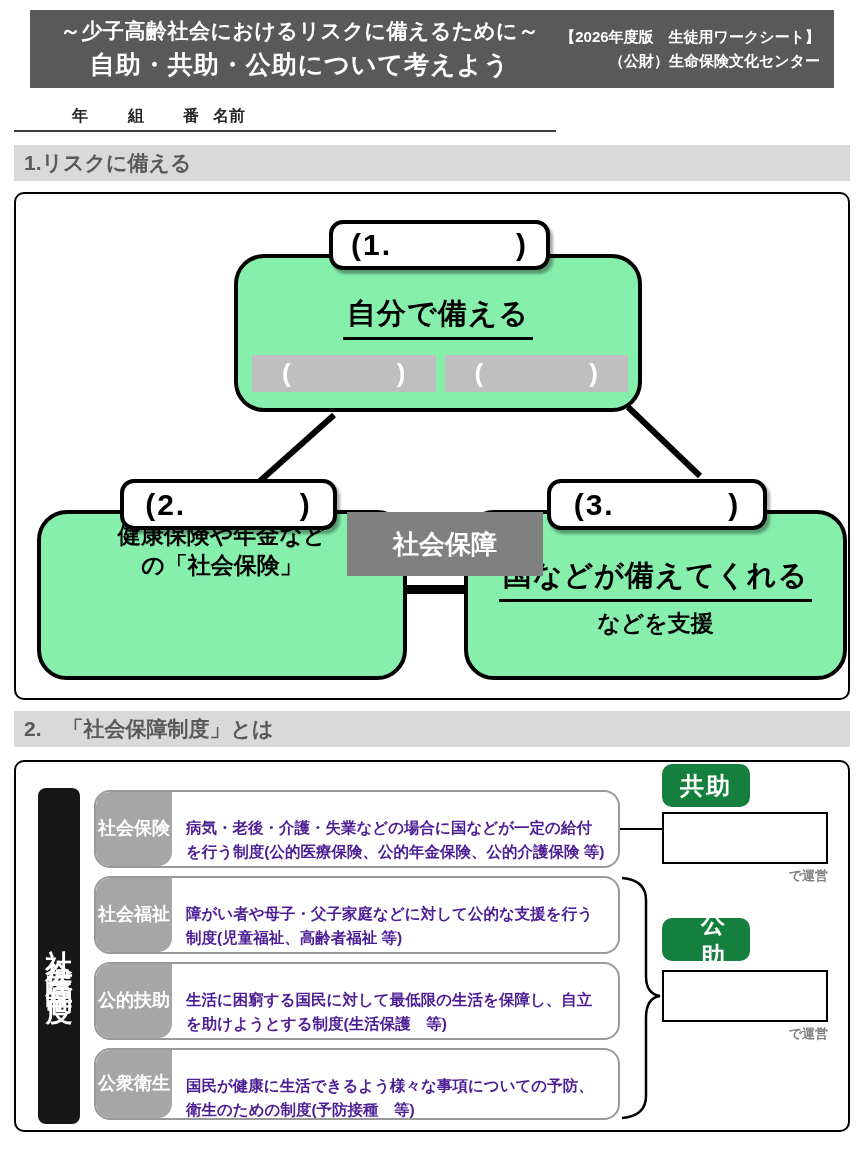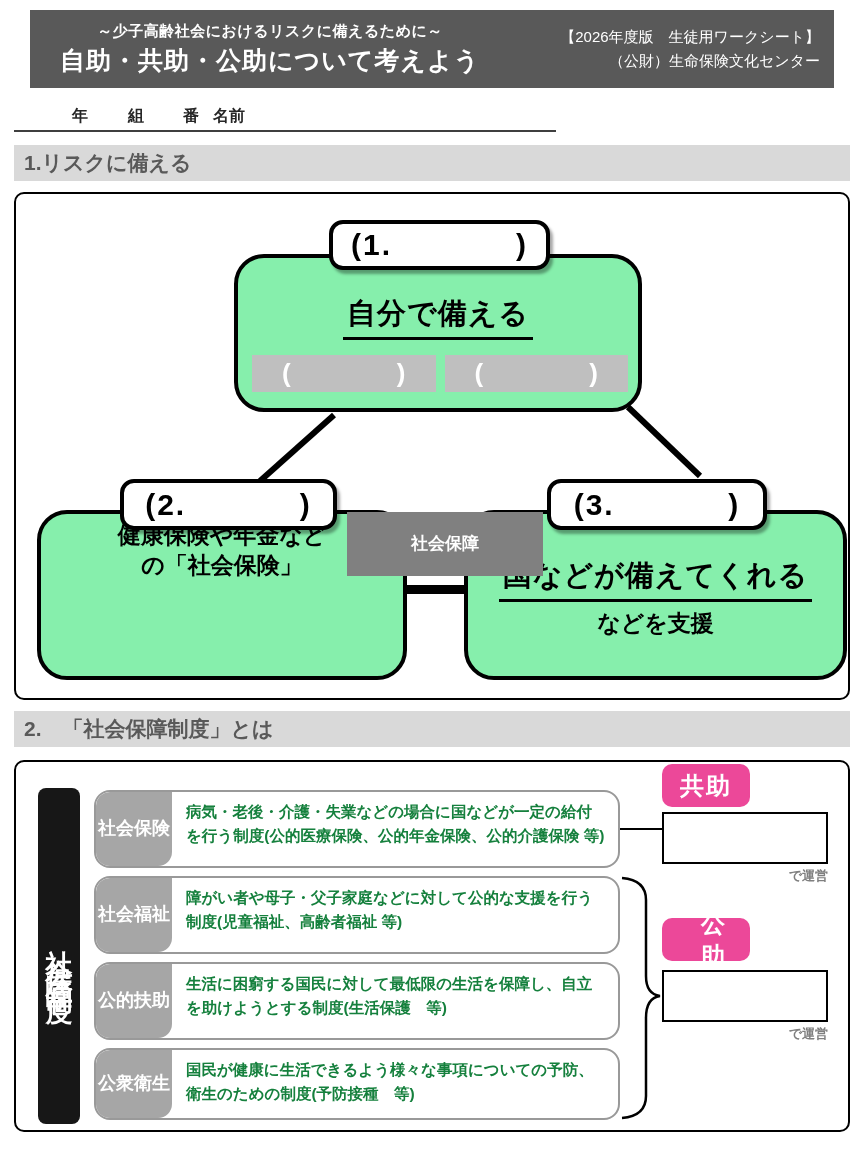--- a/index.html
+++ b/index.html
@@ -4,23 +4,23 @@
 <style>
   * { margin:0; padding:0; box-sizing:border-box; }
   html,body { width:864px; height:1152px; background:#fff;
     font-family:"Liberation Sans","DejaVu Sans",sans-serif; }
   body { position:relative; overflow:hidden; }
 
   
   .header { position:absolute; left:30px; top:10px; width:804px; height:78px;
     background:#595959; color:#fff; display:flex; justify-content:space-between; align-items:center; }
   .header-left { margin-left:30px; text-align:center; font-weight:bold; }
-  .header-sub { font-size:15px; letter-spacing:0.5px; }
+  .header-sub { font-size:21px; letter-spacing:0.5px; }
   .header-title { font-size:25px; margin-top:3px; letter-spacing:1px; }
-  .header-right { margin-right:14px; text-align:right; font-weight:normal; font-size:15px; line-height:1.6; }
+  .header-right { margin-right:14px; text-align:right; font-weight:bold; font-size:15px; line-height:1.6; }
 
   
   .name-row { position:absolute; left:14px; top:102px; width:542px; height:30px;
     border-bottom:2px solid #3f3f3f; font-weight:bold; font-size:16px; color:#262626; }
   .name-row span { position:absolute; top:4px; }
   .nr-year { left:58px; } .nr-class { left:114px; } .nr-num { left:169px; } .nr-name { left:199px; }
 
   
   .sec-head { position:absolute; left:14px; width:836px; height:36px; background:#d9d9d9;
     color:#595959; font-weight:bold; font-size:21px; line-height:36px; padding-left:10px; }
@@ -49,43 +49,43 @@
   .box-top  .boxtitle { margin-top:36px; font-size:29px; letter-spacing:1px; }
   .box-left .boxtitle { margin-top:42px; font-size:30px; letter-spacing:3px; }
   .box-right .boxtitle{ margin-top:42px; font-size:29px; letter-spacing:1px; }
   .boxdesc { margin-top:7px; font-size:23px; font-weight:bold; line-height:1.3; }
 
   .slots { position:absolute; left:14px; right:10px; bottom:16px; display:flex; gap:9px; }
   .slot { flex:1; height:37px; background:#bfbfbf; color:#fff; font-size:26px; font-weight:bold;
     display:flex; align-items:center; justify-content:space-between; padding:0 30px; }
 
   .center-box { position:absolute; left:331px; top:318px; width:196px; height:64px;
-    background:#808080; color:#fff; font-weight:bold; font-size:17px; line-height:1.25;
+    background:#808080; color:#fff; font-weight:bold; font-size:26px; line-height:1.25;
     text-align:center; z-index:3; display:flex; flex-direction:column; justify-content:center; }
   .center-connector { position:absolute; left:390px; top:391px; width:66px; height:9px;
     background:#000; z-index:1; }
 
   
   .panel2 { position:absolute; left:14px; top:760px; width:836px; height:372px;
     border:2px solid #000; border-radius:10px; background:#fff; }
 
   .vbar { position:absolute; left:22px; top:26px; width:42px; height:336px;
     background:#171717; border-radius:8px; color:#fff; display:flex; align-items:center;
     justify-content:center; writing-mode:vertical-rl; text-orientation:upright;
     font-size:27px; font-weight:bold; letter-spacing:9px; }
 
   .row { position:absolute; left:78px; width:526px; height:78px; border:2px solid #999;
     border-radius:16px; background:#fff; display:flex; overflow:hidden; }
   .row1 { top:28px; } .row2 { top:114px; } .row3 { top:200px; } .row4 { top:286px; height:72px; }
   .row-label { width:76px; flex:0 0 76px; background:#a6a6a6; color:#fff; font-size:18px;
     font-weight:bold; display:flex; align-items:center; justify-content:center;
     line-height:1.2; border-radius:14px 0 14px 0; }
-  .row-text { flex:1; padding:8px 12px 0 14px; font-size:15.5px; font-weight:bold; line-height:1.55; color:#15803d; }
-
-  .tag { position:absolute; left:646px; width:88px; height:43px; background:#ec4899;
+  .row-text { flex:1; padding:24px 12px 0 14px; font-size:15.5px; font-weight:bold; line-height:1.55; color:#4c1d95; }
+
+  .tag { position:absolute; left:646px; width:88px; height:43px; background:#15803d;
     border-radius:10px; color:#fff; font-size:24px; font-weight:bold;
     display:flex; align-items:center; justify-content:center; letter-spacing:2px; }
   .tag-kyojo { top:2px; } .tag-kojo { top:156px;padding-left:39px; }
   .ansbox { position:absolute; left:646px; width:166px; height:52px; border:2px solid #000; background:#fff; }
   .ans1 { top:50px; } .ans2 { top:208px; }
   .unei { position:absolute; left:646px; width:166px; text-align:right; font-size:13px;
     color:#7f7f7f; font-weight:bold; }
   .unei1 { top:105px; } .unei2 { top:263px; }
 
   .hline { position:absolute; left:604px; top:66px; width:42px; height:2px; background:#000; }

